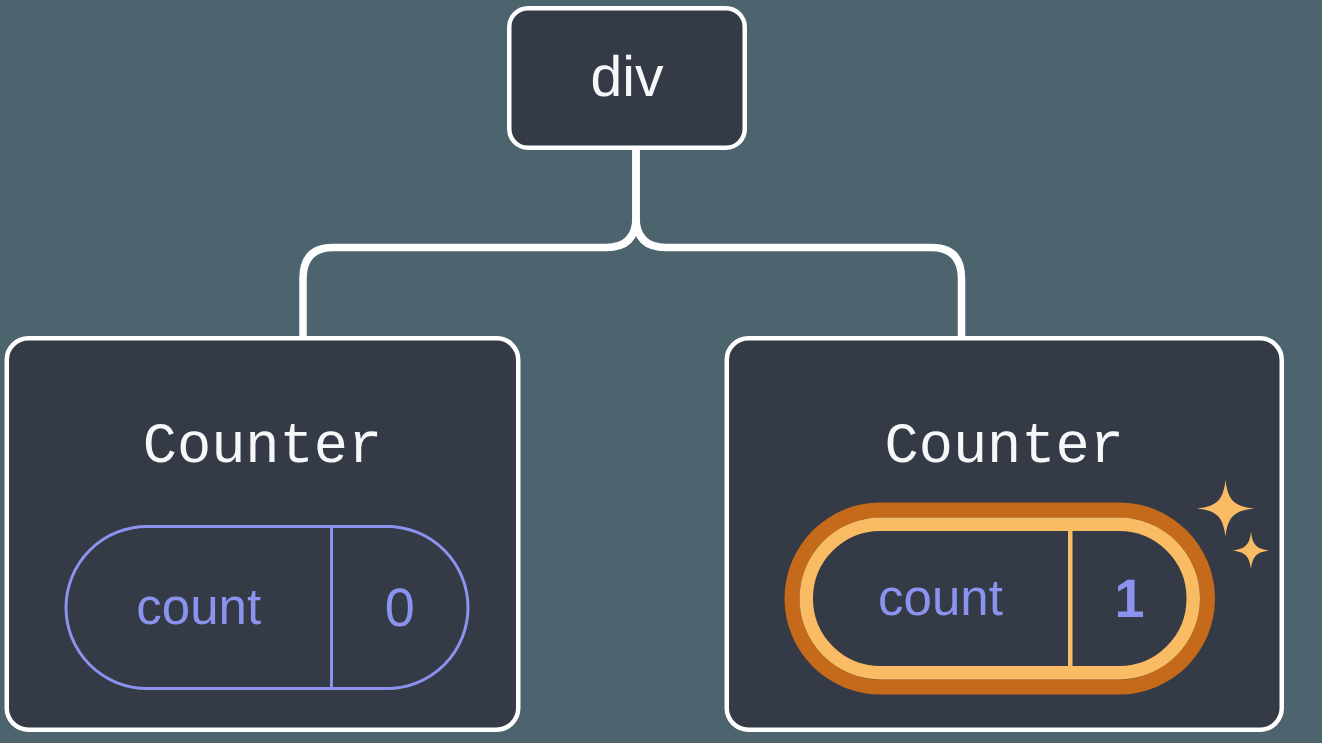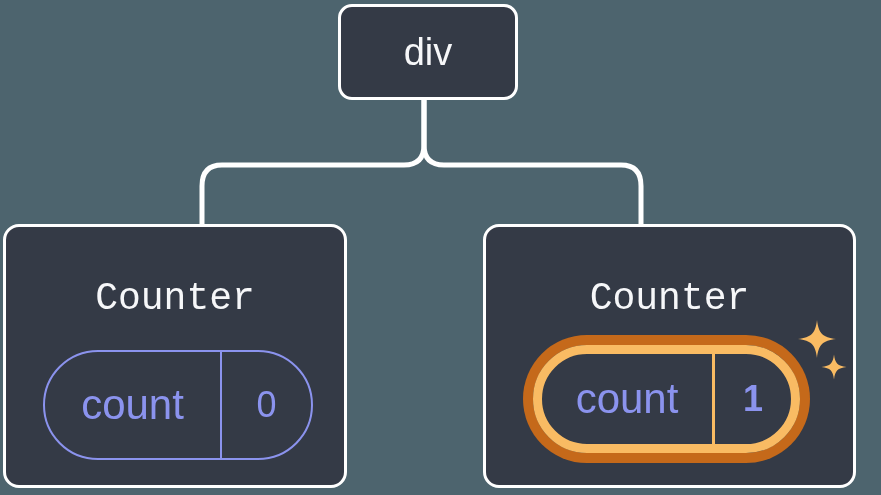--- a/index.html
+++ b/index.html
@@ -29,21 +29,21 @@
     width: 881px; height: 495px;
   }
   .node {
     position: absolute;
     background: var(--node-fill);
     border: 3px solid var(--node-border);
     color: var(--node-text);
   }
   .node-root {
     left: 338px; top: 4px;
-    width: 180px; height: 96px;
+    width: 160px; height: 96px;
     border-radius: 14px;
     display: flex; align-items: center; justify-content: center;
     font-size: 38px;
   }
   .node-counter {
     top: 224px;
     height: 264px;
     border-radius: 16px;
   }
   .node-counter.left  { left: 3px;   width: 344px; }
@@ -71,21 +71,21 @@
     border: 2px solid var(--state-accent);
   }
   .state-pill.highlighted {
     left: 47px; top: 118px;
     width: 267px; height: 108px;
     border: 9px solid var(--highlight-ring-inner);
     box-shadow: 0 0 0 10px var(--highlight-ring-outer);
   }
   .state-key {
     display: flex; align-items: center; justify-content: center;
-    font-size: 42px;
+    font-size: 34px;
   }
   .state-pill.plain .state-key { flex: 0 0 175px; }
   .state-pill.highlighted .state-key { flex: 0 0 170px; }
   .state-divider { width: 2px; background: var(--state-accent); }
   .state-pill.highlighted .state-divider { width: 3px; background: var(--highlight-ring-inner); }
   .state-value {
     flex: 1;
     display: flex; align-items: center; justify-content: center;
     font-size: 36px;
   }

